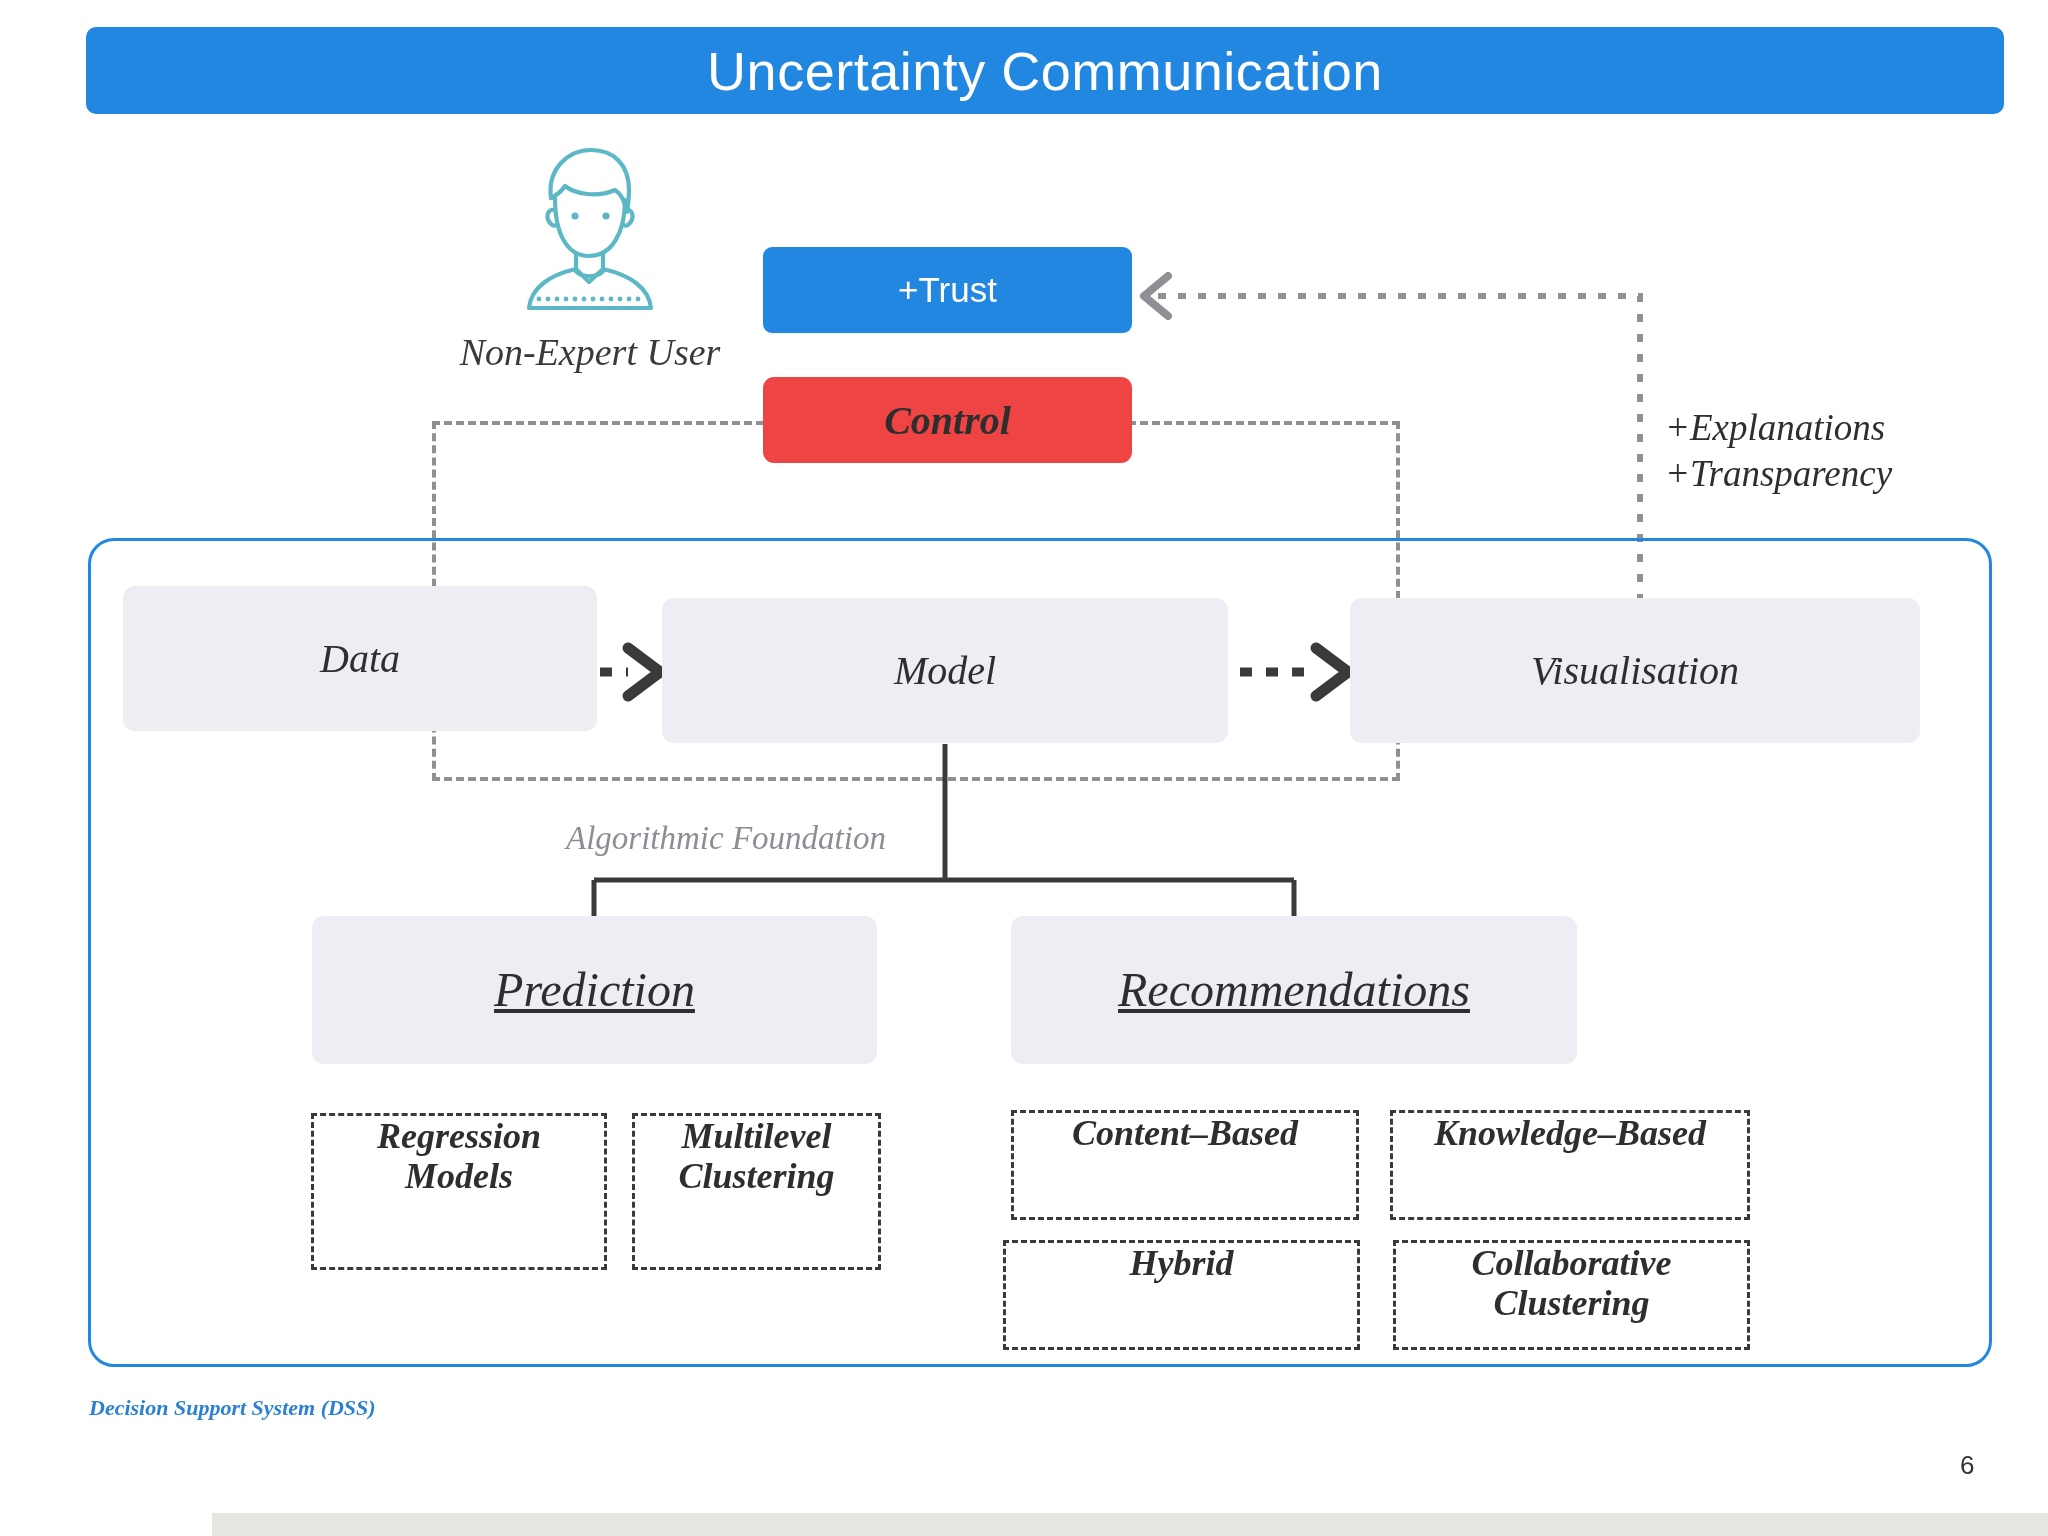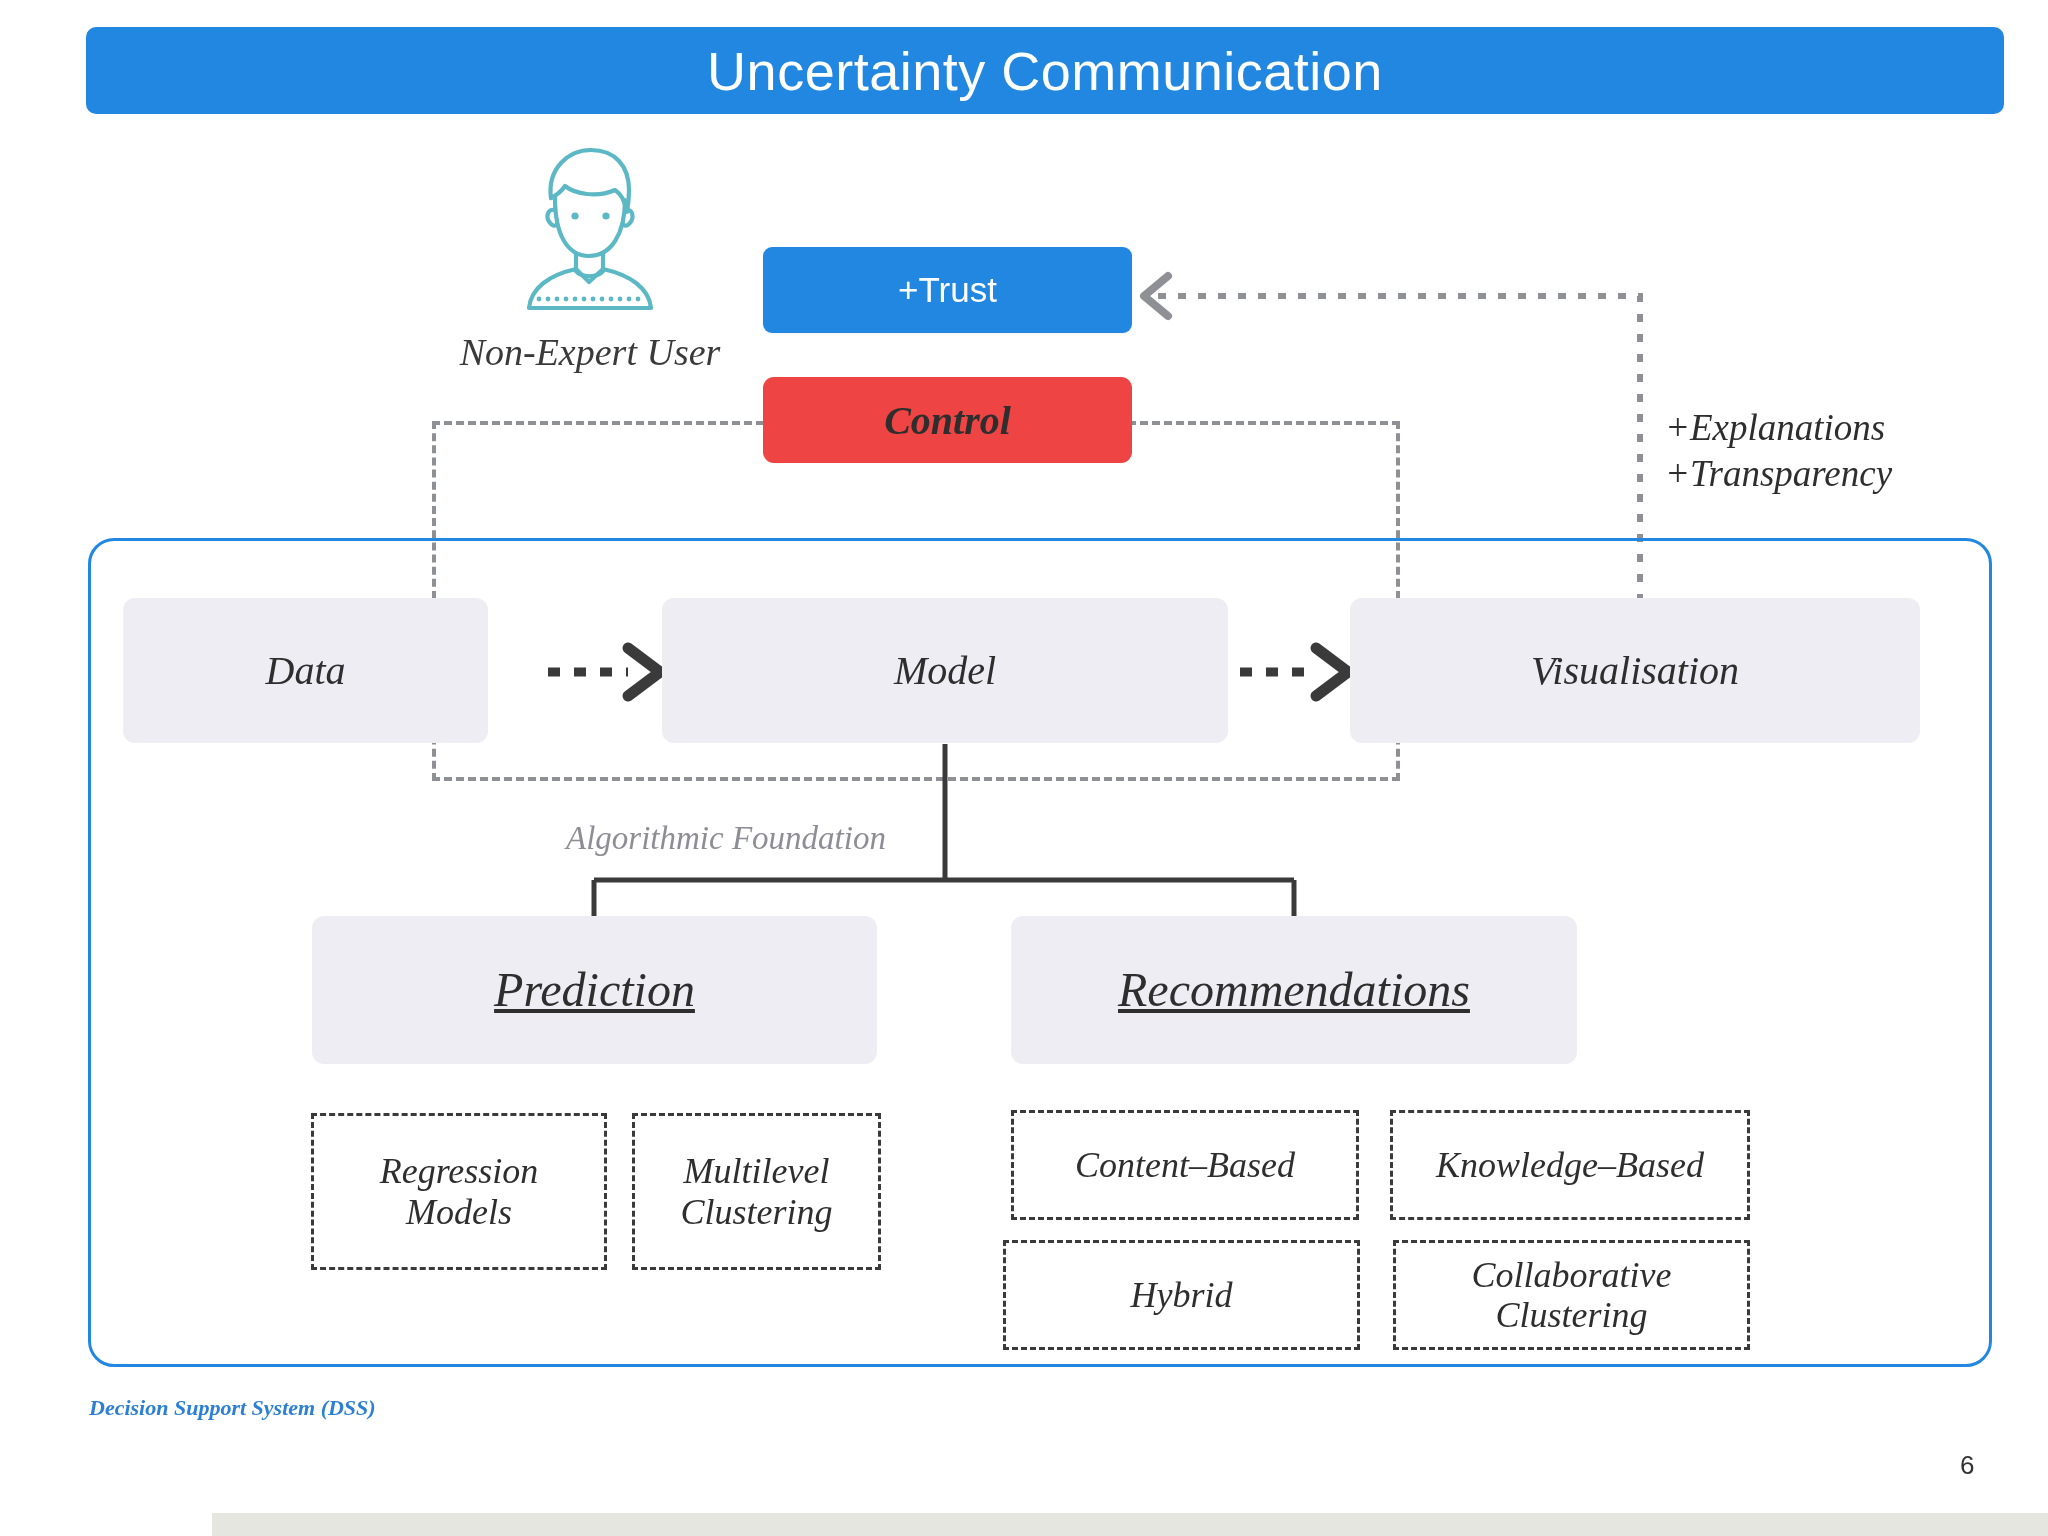--- a/index.html
+++ b/index.html
@@ -155,38 +155,38 @@
     justify-content: center;
     text-align: center;
   }
   .pill .lbl {
     font-family: "Liberation Serif", serif;
     font-style: italic;
     color: #2e2e2e;
     line-height: 1.1;
   }
 
-  .box-data      { left: 123px;  top: 598px;  width: 365px; height: 145px; }
+  .box-data      { left: 123px;  top: 586px;  width: 474px; height: 145px; }
   .box-model     { left: 662px;  top: 598px;  width: 566px; height: 145px; }
   .box-viz       { left: 1350px; top: 598px;  width: 570px; height: 145px; }
   .box-data .lbl, .box-model .lbl, .box-viz .lbl { font-size: 40px; }
 
   .box-prediction      { left: 312px;  top: 916px; width: 565px; height: 148px; }
   .box-recommendations { left: 1011px; top: 916px; width: 566px; height: 148px; }
   .box-prediction .lbl, .box-recommendations .lbl { font-size: 48px; text-decoration: underline; }
 
   
   .leaf {
     position: absolute;
     border: 3px dashed #3a3a3a;
     box-sizing: border-box;
     display: flex;
-    align-items: center;
     justify-content: center;
     text-align: center;
+    font-weight: bold;
   }
   .leaf .lbl {
     font-family: "Liberation Serif", serif;
     font-style: italic;
     font-size: 36px;
     color: #2e2e2e;
     line-height: 1.12;
   }
   .leaf-regression { left: 311px;  top: 1113px; width: 296px; height: 157px; }
   .leaf-multilevel { left: 632px;  top: 1113px; width: 249px; height: 157px; }

